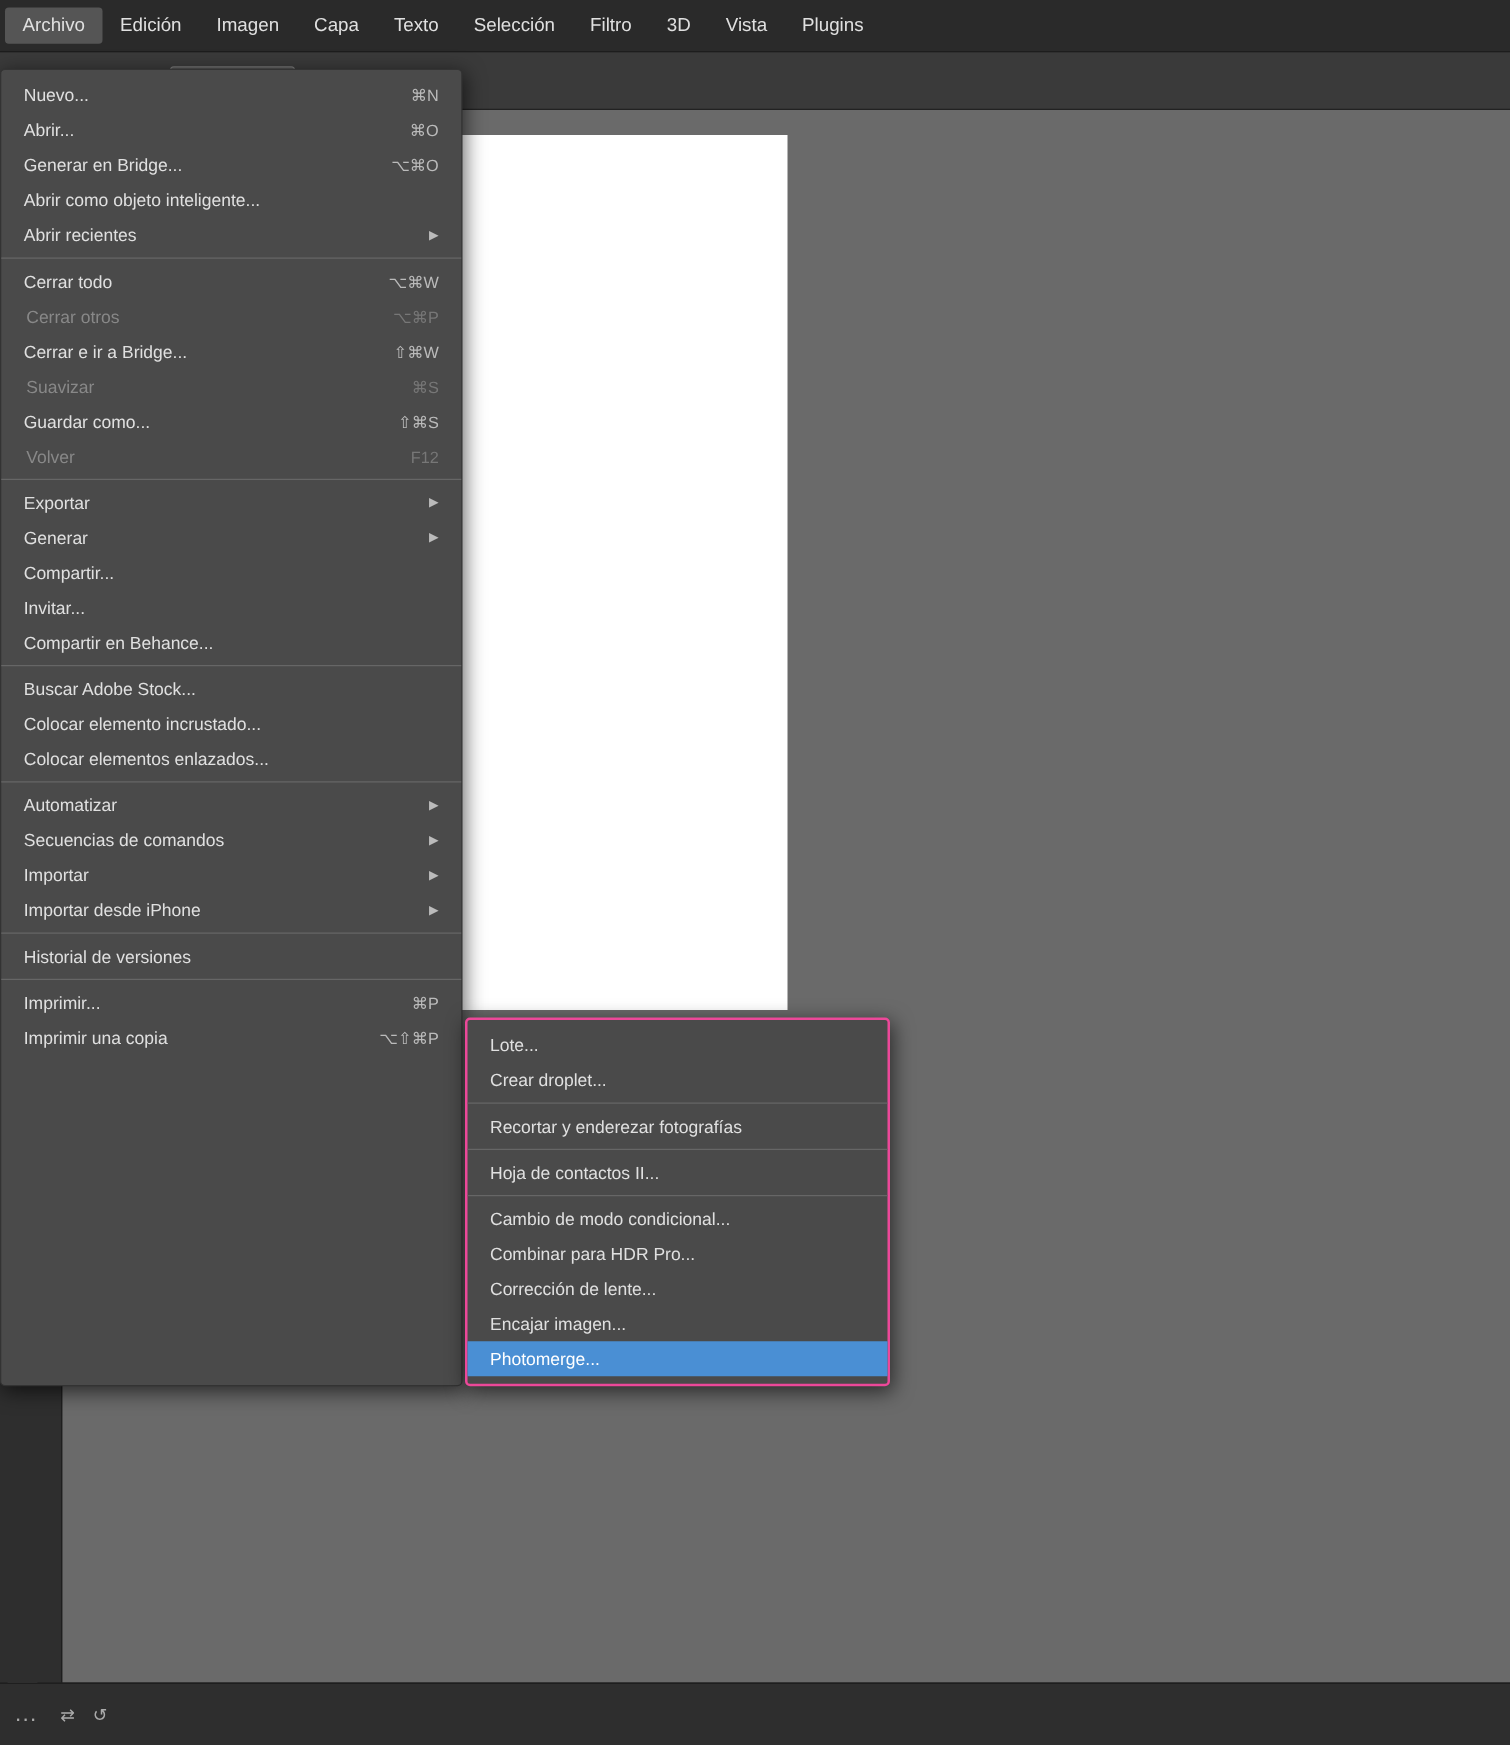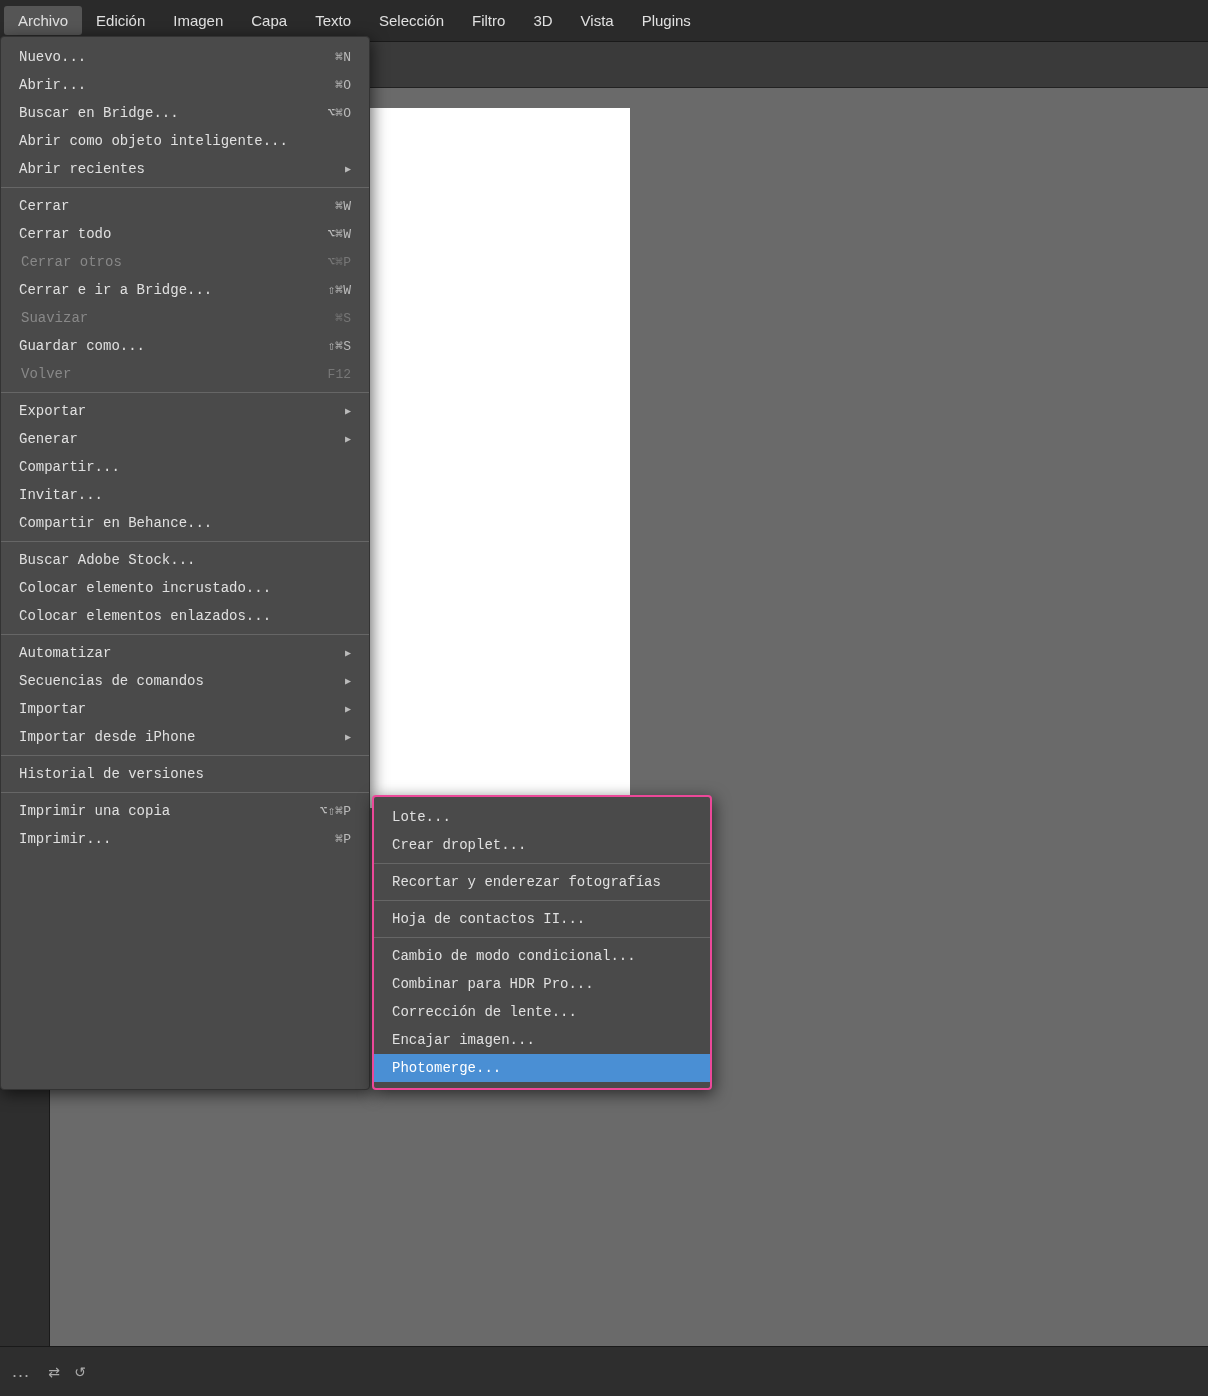--- a/index.html
+++ b/index.html
@@ -109,25 +109,24 @@
     }
     .status-dots {
       color: #aaa;
       font-size: 18px;
       letter-spacing: 1px;
     }
 
     
     .dropdown-container {
       position: absolute;
-      top: 36px;
+      top: 55px;
       left: 0;
       display: flex;
       z-index: 1000;
-      font-family: Liberation Mono, monospace;
     }
 
     .menu-primary {
       background: #4a4a4a;
       border: 1px solid #333;
       border-radius: 4px;
       min-width: 370px;
       padding: 6px 0;
       box-shadow: 2px 4px 16px rgba(0,0,0,0.6);
     }
@@ -240,36 +239,32 @@
 
     <div class="menu-item">
       <span>Nuevo...</span>
       <span class="menu-shortcut">⌘N</span>
     </div>
     <div class="menu-item">
       <span>Abrir...</span>
       <span class="menu-shortcut">⌘O</span>
     </div>
     <div class="menu-item">
-      <span>Buscar en Bridge...</span>
+      <span>Generar en Bridge...</span>
       <span class="menu-shortcut">⌥⌘O</span>
     </div>
     <div class="menu-item">
       <span>Abrir como objeto inteligente...</span>
     </div>
     <div class="menu-item has-submenu">
       <span>Abrir recientes</span>
     </div>
 
     <div class="menu-divider"></div>
 
-    <div class="menu-item">
-      <span>Cerrar</span>
-      <span class="menu-shortcut">⌘W</span>
-    </div>
     <div class="menu-item">
       <span>Cerrar todo</span>
       <span class="menu-shortcut">⌥⌘W</span>
     </div>
     <div class="menu-item disabled">
       <span>Cerrar otros</span>
       <span class="menu-shortcut">⌥⌘P</span>
     </div>
     <div class="menu-item">
       <span>Cerrar e ir a Bridge...</span>
@@ -335,26 +330,26 @@
 
     <div class="menu-divider"></div>
 
     <div class="menu-item">
       <span>Historial de versiones</span>
     </div>
 
     <div class="menu-divider"></div>
 
     <div class="menu-item">
+      <span>Imprimir...</span>
+      <span class="menu-shortcut">⌘P</span>
+    </div>
+    <div class="menu-item">
       <span>Imprimir una copia</span>
       <span class="menu-shortcut">⌥⇧⌘P</span>
-    </div>
-    <div class="menu-item">
-      <span>Imprimir...</span>
-      <span class="menu-shortcut">⌘P</span>
     </div>
   </div>
 
   <div class="menu-secondary" style="margin-top: 759px;">
     <div class="menu-item">
       <span>Lote...</span>
     </div>
     <div class="menu-item">
       <span>Crear droplet...</span>
     </div>

